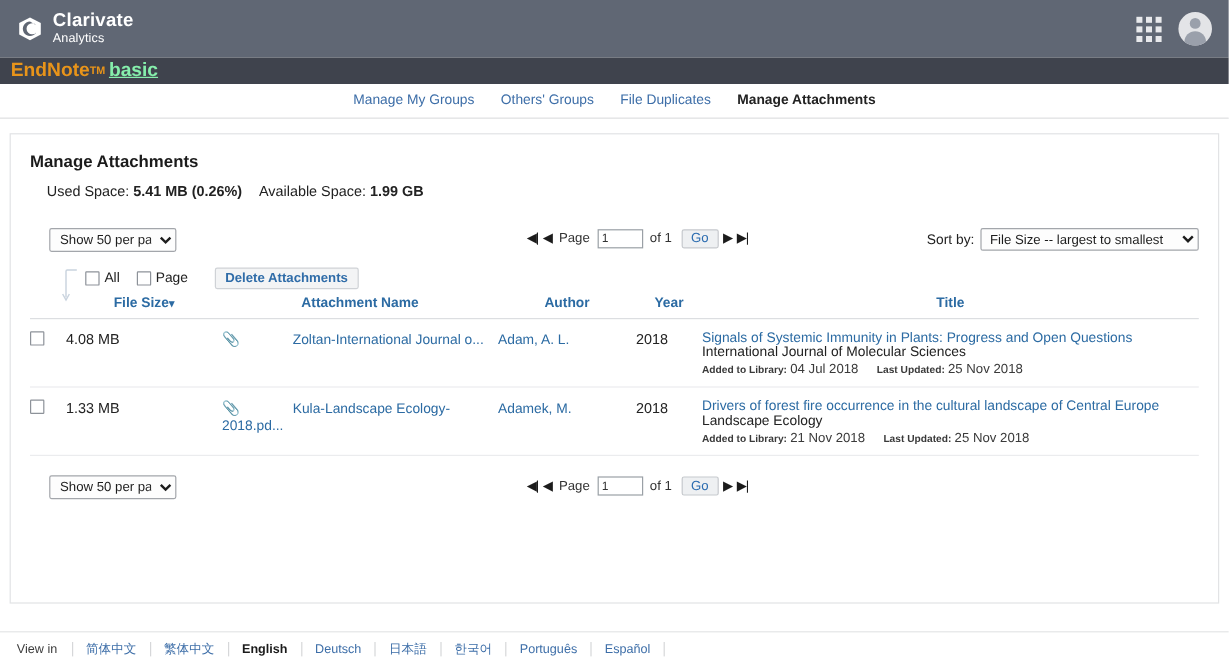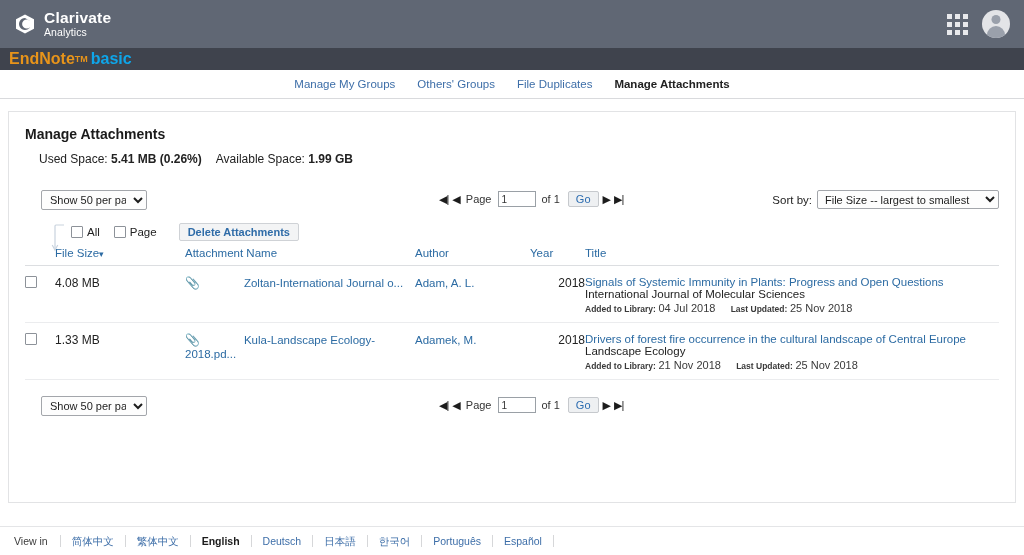--- a/index.html
+++ b/index.html
@@ -62,21 +62,21 @@
     padding-left: 9px;
     position: relative;
   }
   .product {
     display: flex; align-items: center;
     color: #ffffff; font-size: 16px; font-weight: bold;
     padding-right: 22px; white-space: nowrap;
   }
   .product .en { color: #e8941a; }
   .product .tm { font-size: 9px; vertical-align: super; color: #e8941a; }
-  .product .basic { color: #0ea5e9; margin-left: 3px; }
+  .product .basic { color: #86efac; margin-left: 3px; text-decoration: underline; }
 
   .navtabs { display: flex; align-items: stretch; }
   .navtab {
     display: flex; align-items: center;
     padding: 0 14px;
     color: #e6e7ea; font-size: 12.5px;
     text-decoration: none; cursor: pointer;
     position: relative;
   }
   .navtab.active { color: #ffffff; }
@@ -173,22 +173,22 @@
   .sel-label { font-size: 11.5px; color: #222222; margin-right: 10px; cursor: pointer; }
   .del-btn {
     font-size: 11px; font-weight: bold; color: #2f6ca8;
     background: #f3f4f5; border: 1px solid #cfd2d6;
     padding: 2px 8px; margin-left: 8px; border-radius: 2px; cursor: pointer;
   }
 
   
   table.att { width: 100%; border-collapse: collapse; table-layout: fixed; }
   table.att thead th {
-    font-size: 11.5px; color: #2c6ba3; font-weight: normal;
-    text-align: left; padding: 3px 0 6px 0;
+    font-size: 11.5px; color: #2c6ba3; font-weight: bold;
+    text-align: center; padding: 3px 0 6px 0;
     border-bottom: 1px solid #dcdee1;
   }
   .col-cb   { width: 30px; }
   .col-size { width: 130px; }
   .col-name { width: 230px; }
   .col-auth { width: 115px; }
   .col-year { width: 55px; }
   .col-title{ width: auto; }
 
   .sort-caret { font-size: 9px; }
@@ -197,21 +197,21 @@
     vertical-align: top;
     padding: 10px 0 8px 0;
     font-size: 12px;
     border-bottom: 1px solid #ebecee;
   }
   table.att tbody tr:last-child td { border-bottom: 1px solid #ebecee; }
   .size-cell { color: #222222; font-size: 11.5px; padding-left: 2px; }
   .name-cell a { color: #2c6ba3; text-decoration: none; font-size: 11.5px; cursor: pointer; margin-left: 40px; }
   .clip { color: #3d7fb5; margin-right: 4px; font-size: 12px; }
   .auth-cell a { color: #2c6ba3; text-decoration: none; font-size: 11.5px; cursor: pointer; }
-  .year-cell { color: #222222; font-size: 11.5px; text-align: right; }
+  .year-cell { color: #222222; font-size: 11.5px; }
   .title-cell .t-main {
     color: #2c6ba3; text-decoration: none; font-size: 11.5px; display: block; cursor: pointer;
   }
   .title-cell .t-journal { color: #222222; font-size: 11.5px; display: block; }
   .title-cell .t-meta { font-size: 9.5px; color: #3a3a3a; margin-top: 2px; }
   .t-meta .lab { font-weight: bold; font-size: 8.5px; }
   .t-meta .val { font-size: 11px; }
   .t-meta .sp { display: inline-block; width: 10px; }
 
   

